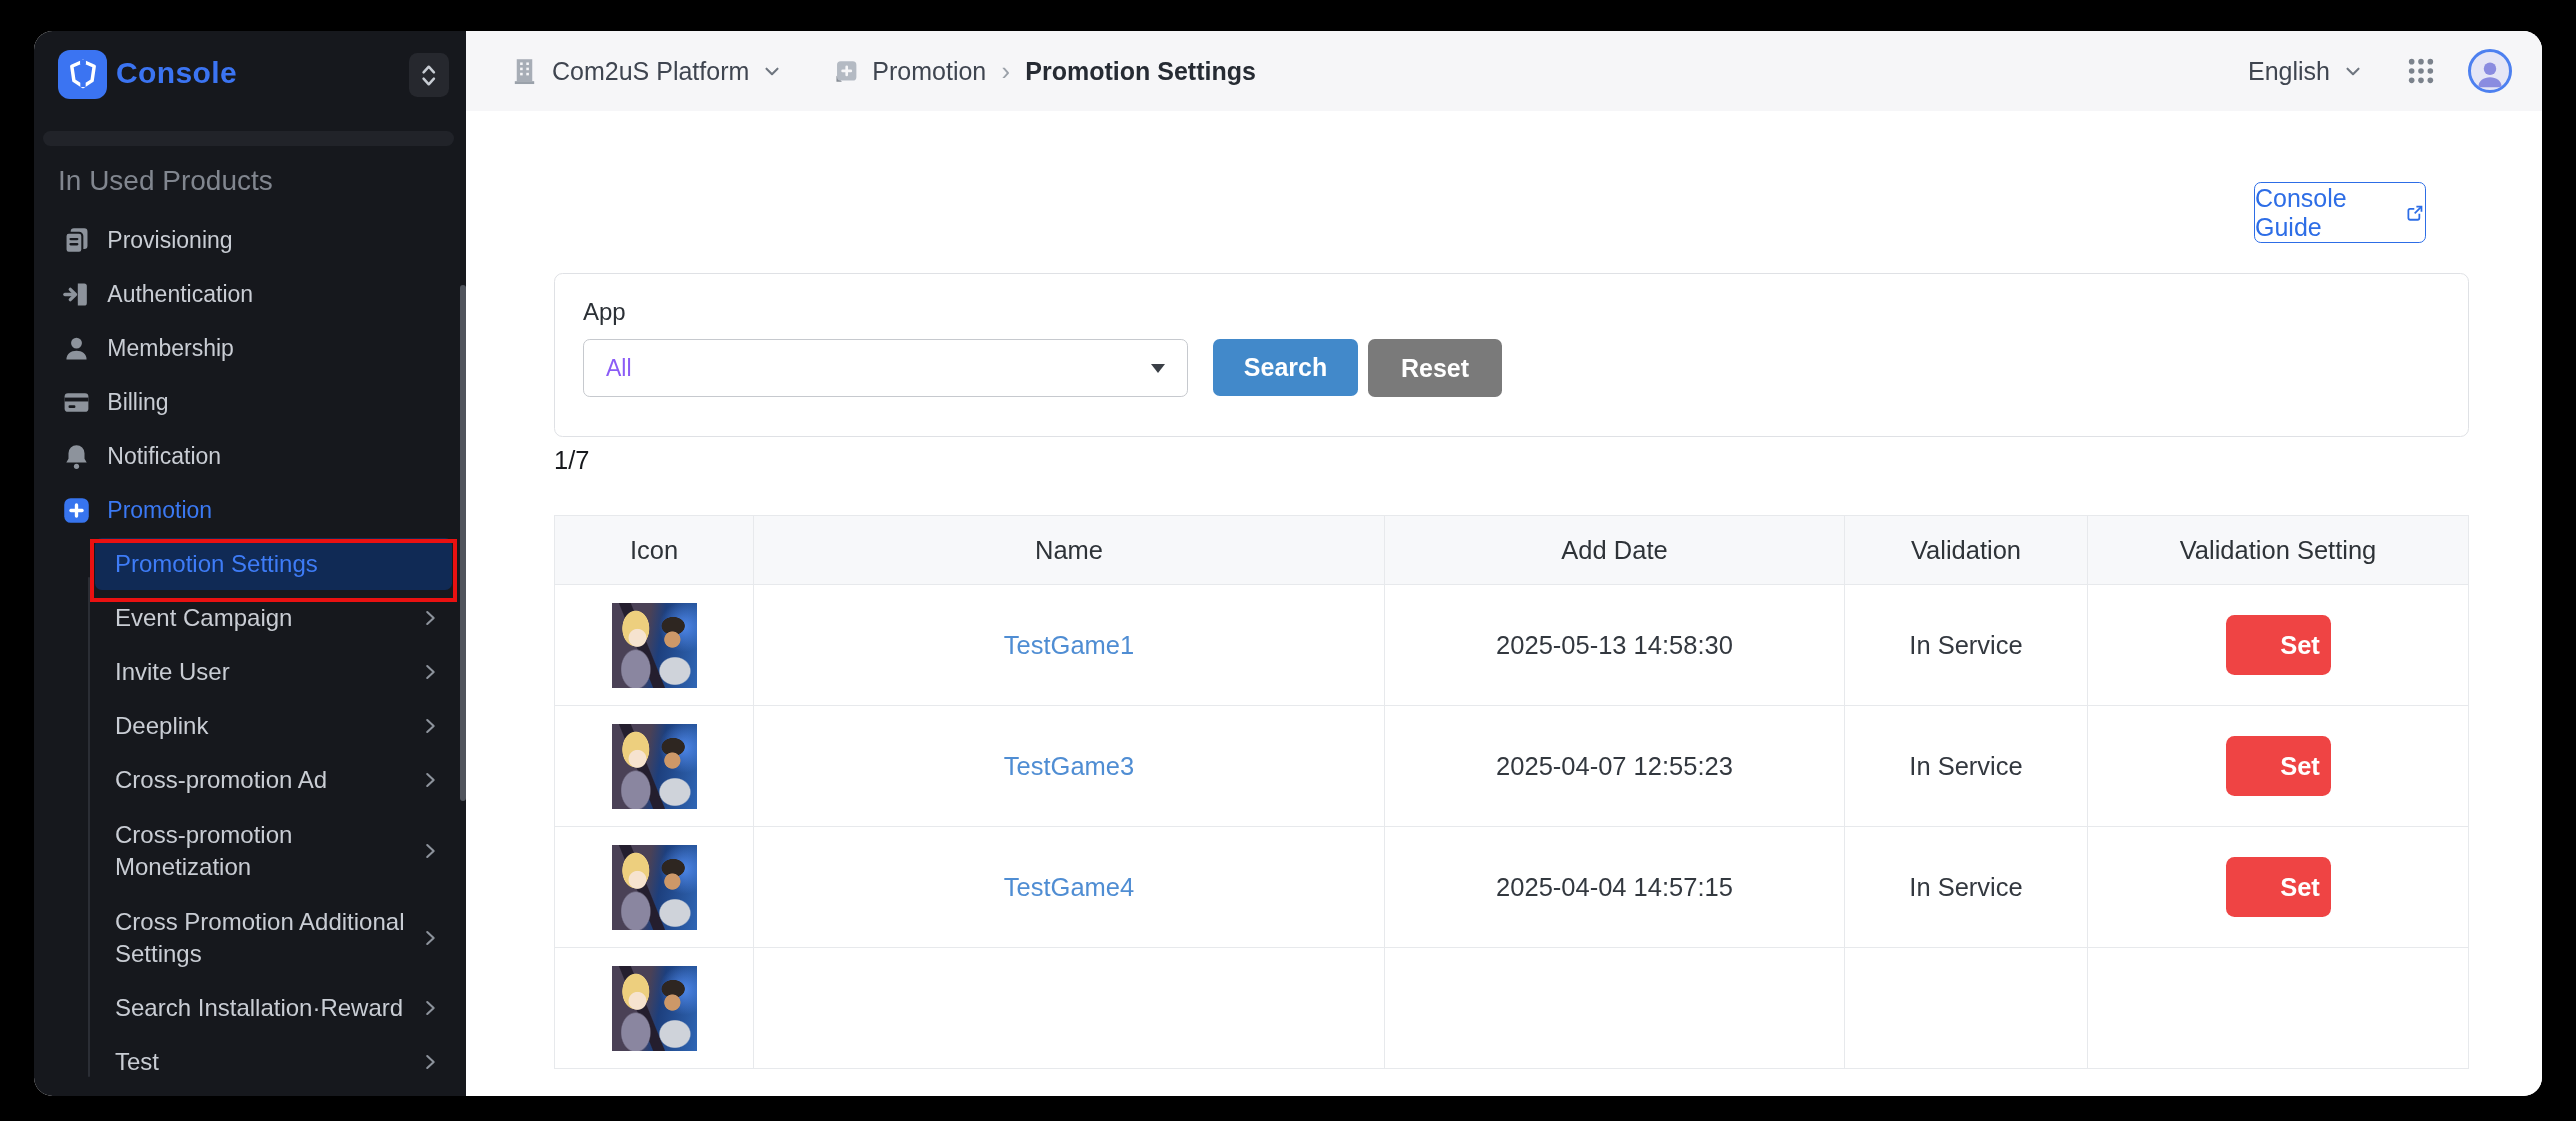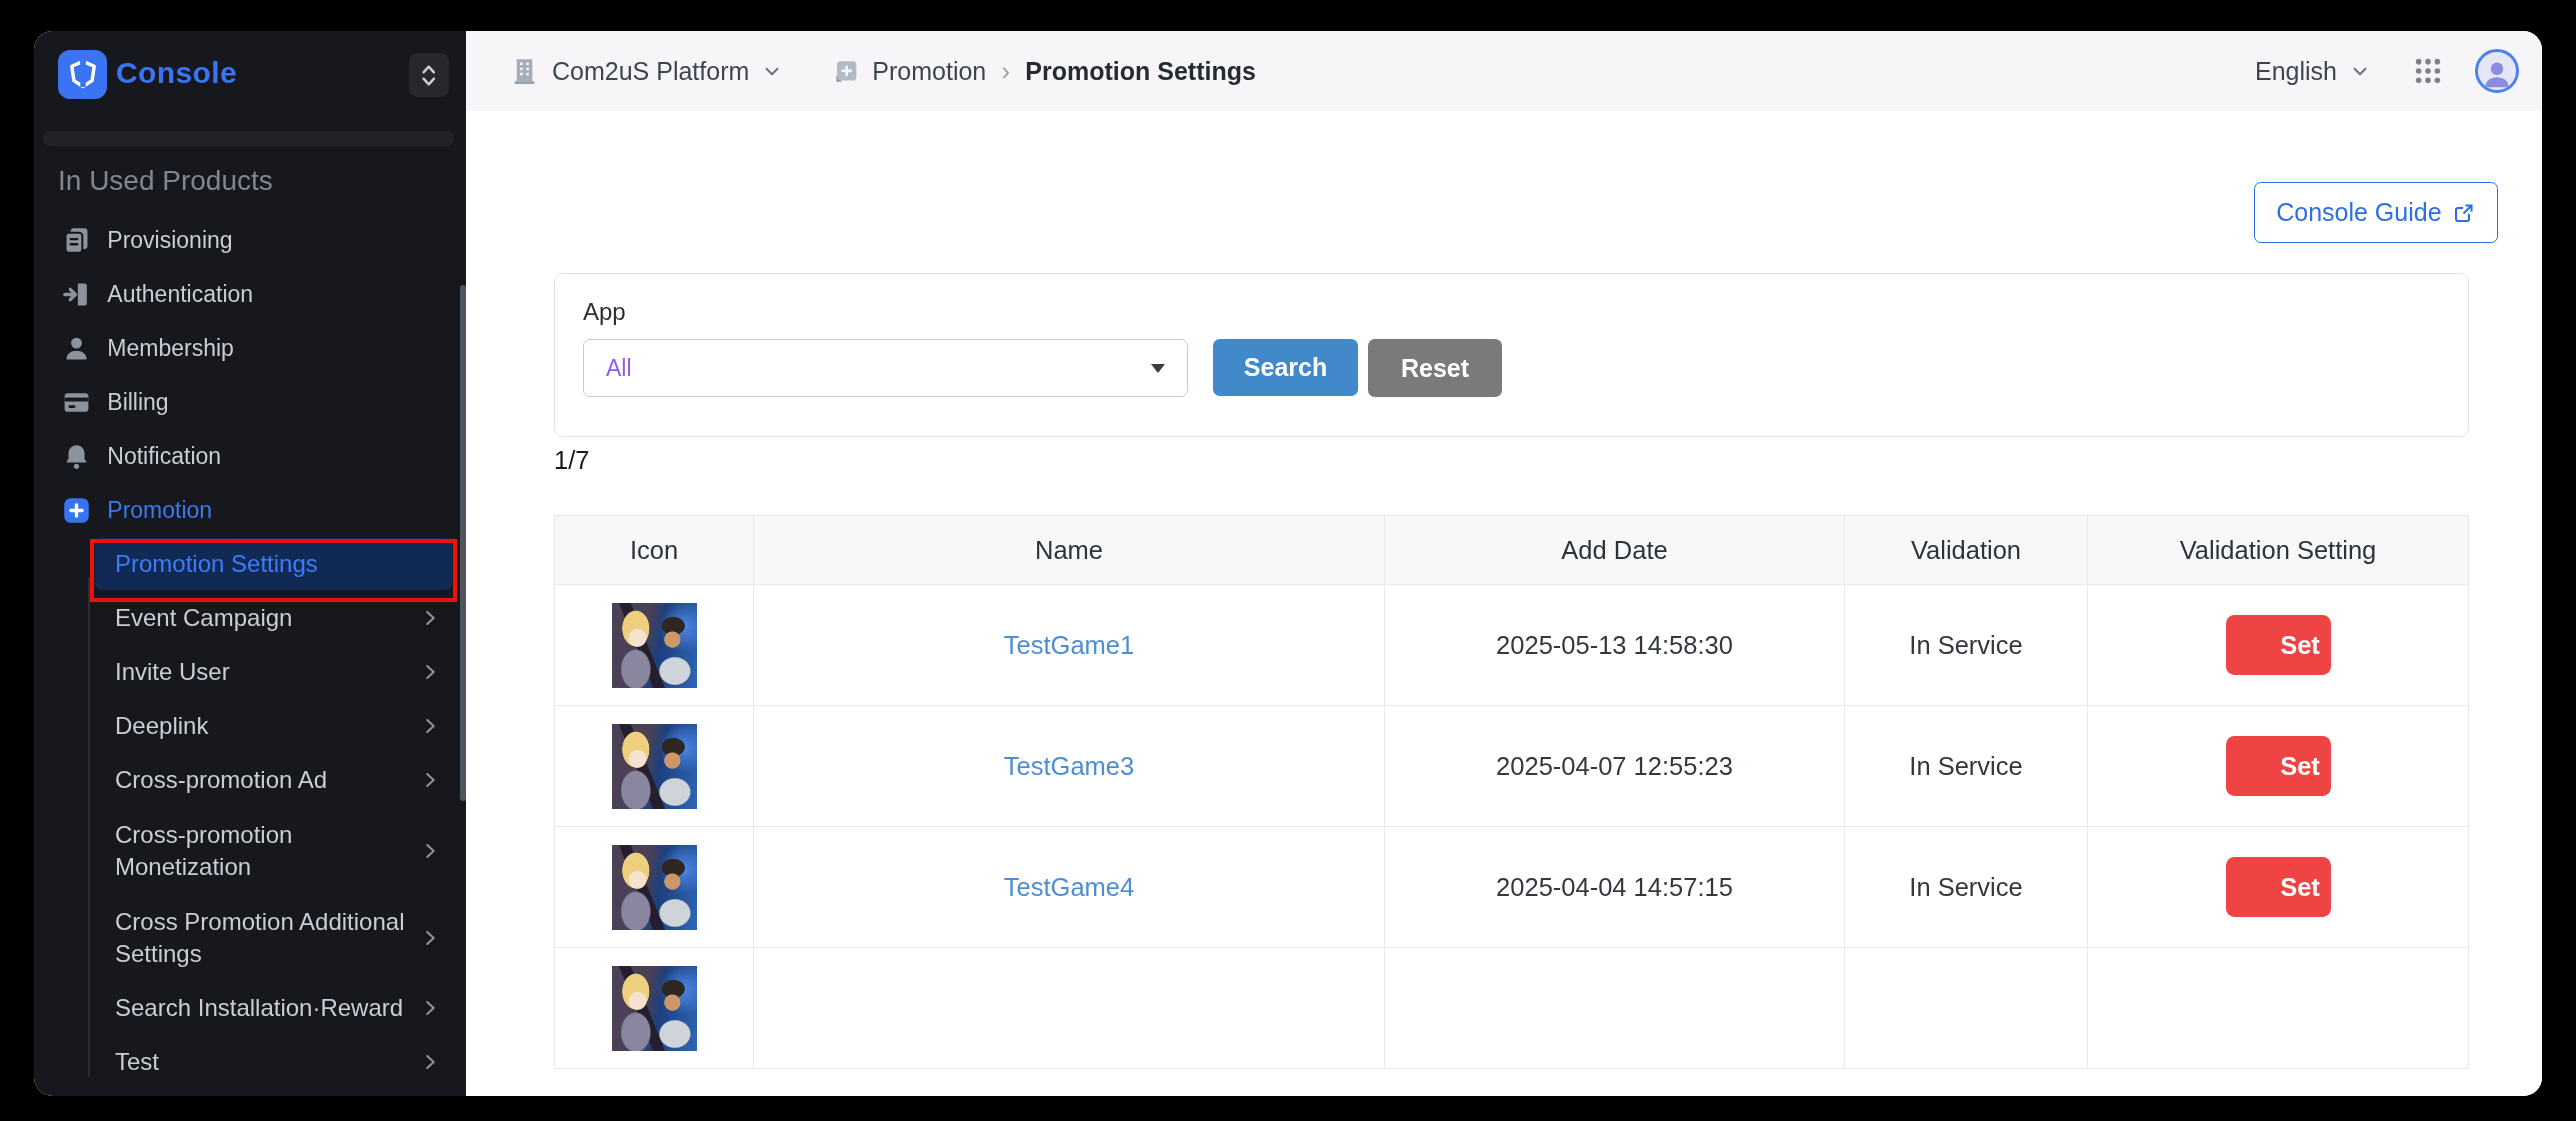--- a/index.html
+++ b/index.html
@@ -30,36 +30,36 @@
   .sub-label { font-size:24px; color:#c9cdd4; max-width:294px; line-height:31.5px; }
   .sub-chevron { position:absolute; right:25.5px; top:50%; transform:translateY(-50%); width:22px; height:22px; }
   .sub-item.active .sub-label { color:#3e7cf7; position:relative; z-index:2; }
   .active-pill { position:absolute; left:61px; right:13.6px; top:0.9px; bottom:0.9px; background:#102a55; border-radius:6.8px; z-index:1; }
   .red-annotation { position:absolute; left:56px; top:508px; width:367px; height:63px; border:4.3px solid #ea1111; z-index:3; pointer-events:none; }
   .indent-line { position:absolute; left:54px; top:546px; width:1.7px; height:500px; background:#2b2e35; border-radius:0.9px; }
   .side-scrollbar { position:absolute; left:426px; top:254px; width:6px; height:516px; background:#50545c; border-radius:3.4px; }
 
   
   .topbar { position:absolute; left:432px; top:0; right:0; height:80px; background:#f6f6f8;
-            display:flex; align-items:center; padding:0 23px 0 43px; }
+            display:flex; align-items:center; padding:0 30px 0 43px; }
   .crumb-text { font-size:25px; color:#3f4550; }
   .crumb-current { font-size:25px; font-weight:bold; color:#262b33; }
   .crumb-sep { font-size:25.5px; color:#9ba1a9; margin:0 15.3px; }
   .mr14 { margin-right:12px; } .ml14 { margin-left:12px; }
   .crumb-gap { width:48px; }
   .tb-spacer { flex:1; }
   .lang { display:flex; align-items:center; }
   .grid-icon { margin-left:41px; }
   .avatar { margin-left:31px; width:44px; height:44px; border-radius:50%; border:3.4px solid #4d80f0;
             background:#e5e6f6; overflow:hidden; display:flex; align-items:flex-end; justify-content:center; }
 
   
   .main { position:absolute; left:432px; top:80px; right:0; bottom:0; background:#fff; }
 
-  .guide-btn { position:absolute; left:1788px; top:71px; width:244px; height:61px; background:#fff;
+  .guide-btn { position:absolute; left:1788px; top:71px; width:172px; height:61px; background:#fff;
                border:1.7px solid #2d6de6; border-radius:6.8px; color:#2d6de6; font-size:25px;
                display:flex; align-items:center; justify-content:center; gap:10.2px; cursor:pointer; }
 
   .filter-panel { position:absolute; left:88px; top:162px; width:1915px; height:164px;
                   border:0.9px solid #dfe1e5; border-radius:8.5px; background:#fff; }
   .filter-label { position:absolute; left:28px; top:24px; font-size:24px; color:#2b3036; }
   .app-select { position:absolute; left:28px; top:65px; width:605px; height:58px; border:0.9px solid #c6c9ce;
                 border-radius:6.8px; background:#fff; display:flex; align-items:center; padding:0 22px; cursor:pointer; }
   .app-select-value { font-size:23px; color:#8b5cf6; flex:1; }
   .select-arrow { width:0; height:0; border-left:7.7px solid transparent; border-right:7.7px solid transparent;

